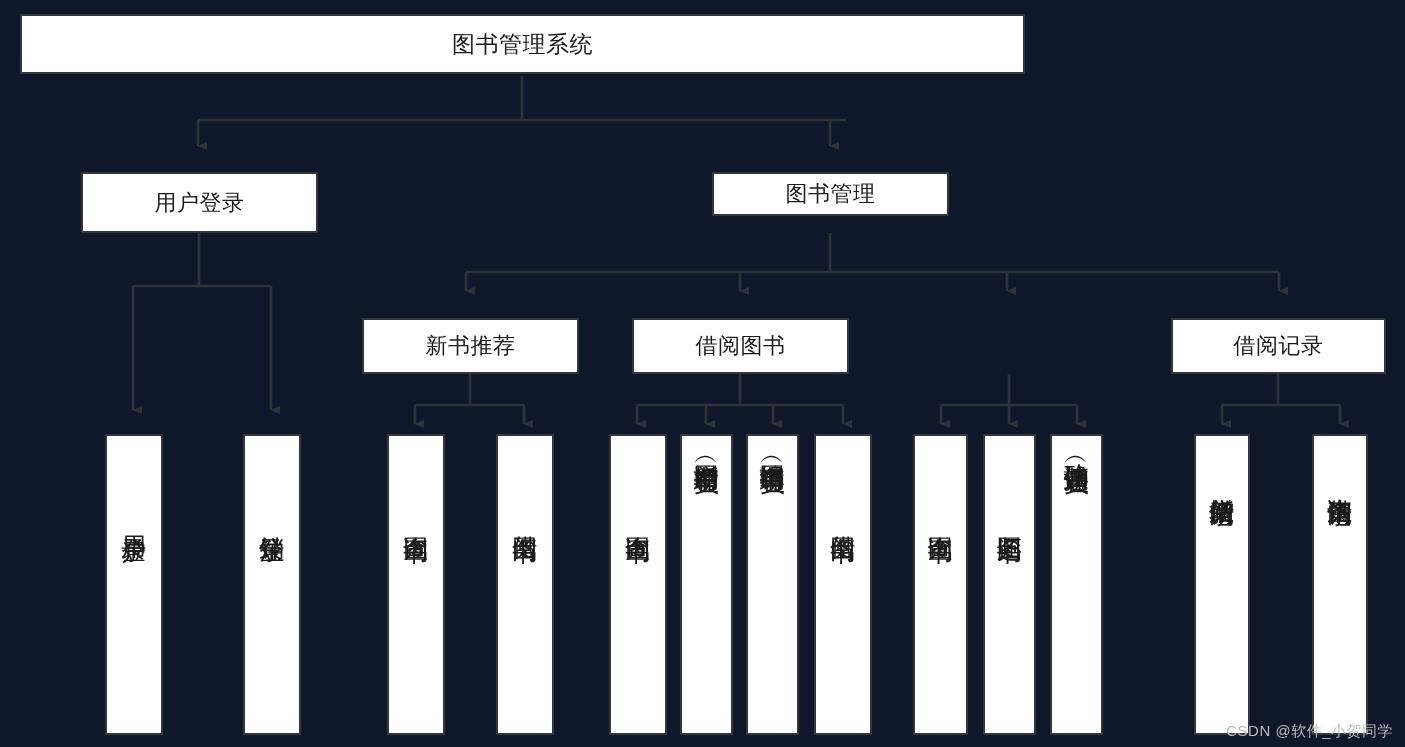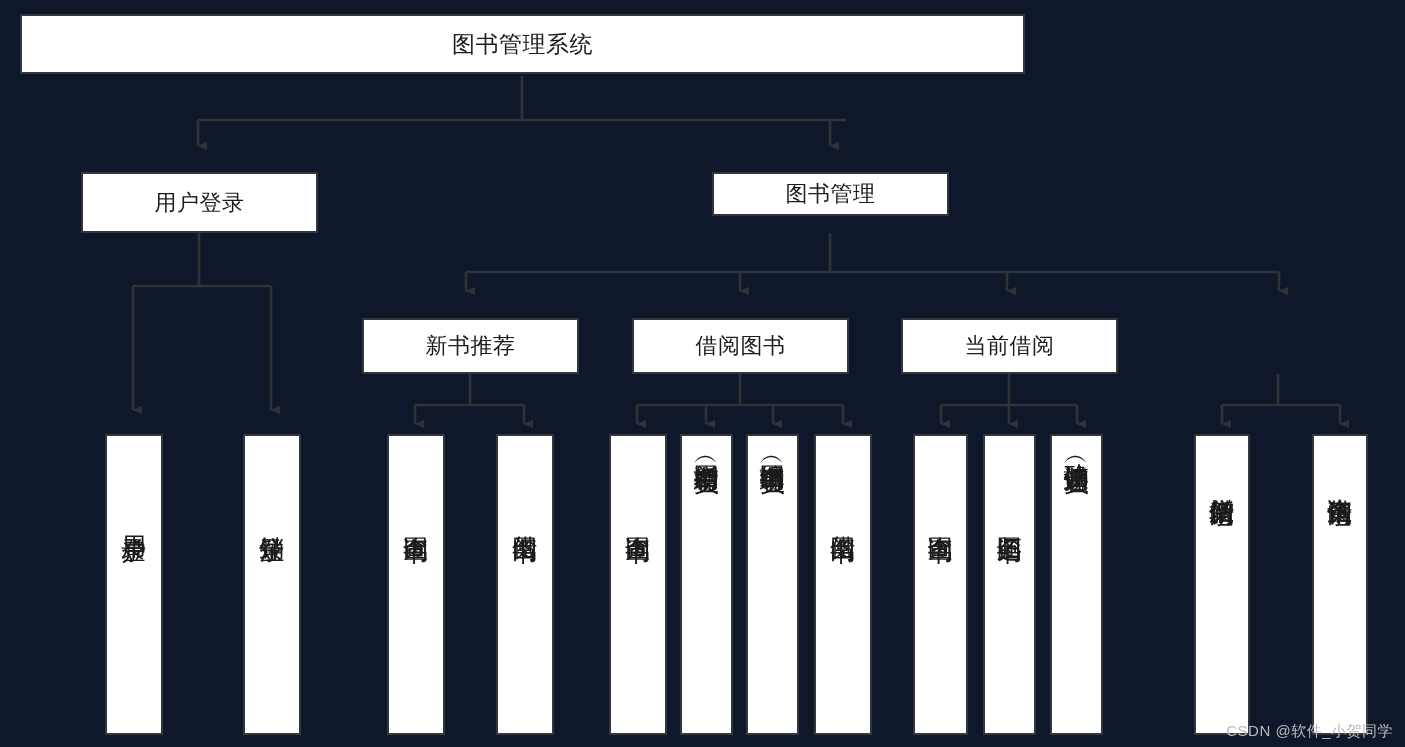--- a/index.html
+++ b/index.html
@@ -141,24 +141,24 @@
   </div>
 
   <div class="node horizontal" style="left:362px; top:318px; width:217px; height:56px;">
     <span class="node-label">新书推荐</span>
   </div>
 
   <div class="node horizontal" style="left:632px; top:318px; width:217px; height:56px;">
     <span class="node-label">借阅图书</span>
   </div>
 
-  <div class="node horizontal" style="left:901px; top:318px; width:217px; height:56px;">
-    <span class="node-label">当前借阅</span>
-  </div>
-
+
+  <div class="node horizontal" style="left:1171px; top:318px; width:215px; height:56px;">
+    <span class="node-label">借阅记录</span>
+  </div>
 
   <div class="node vertical" style="left:105px; top:434px; width:58px; height:301px; padding-top:80px;">
     <span class="node-label">用户登录</span>
   </div>
 
   <div class="node vertical" style="left:243px; top:434px; width:58px; height:301px; padding-top:80px;">
     <span class="node-label">注销登录</span>
   </div>
 
   <div class="node vertical" style="left:387px; top:434px; width:58px; height:301px; padding-top:80px;">

